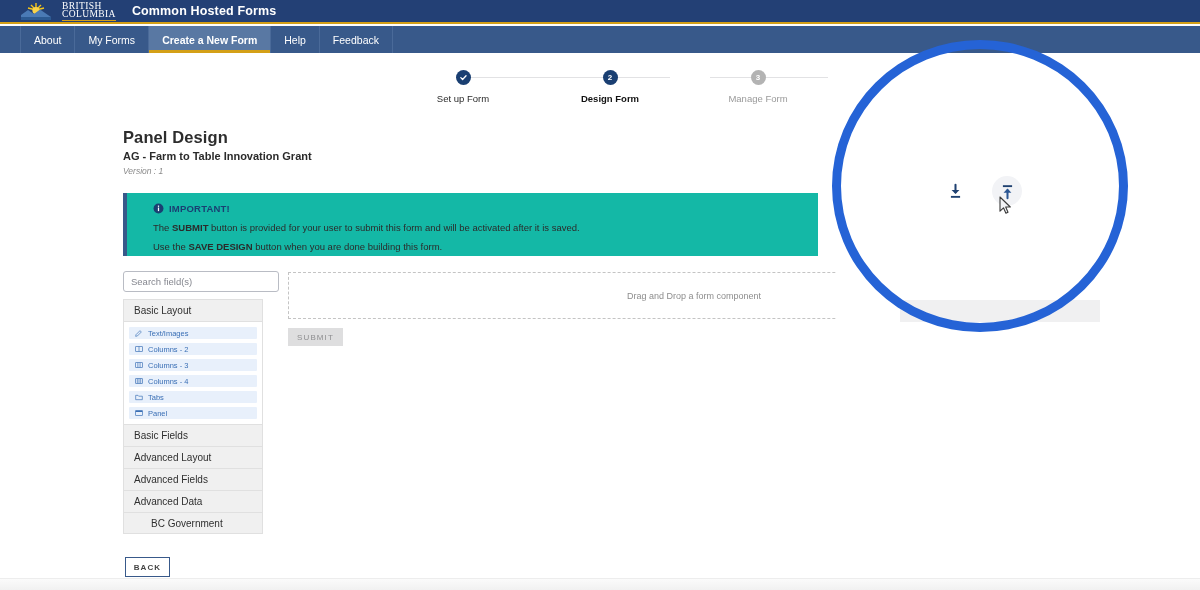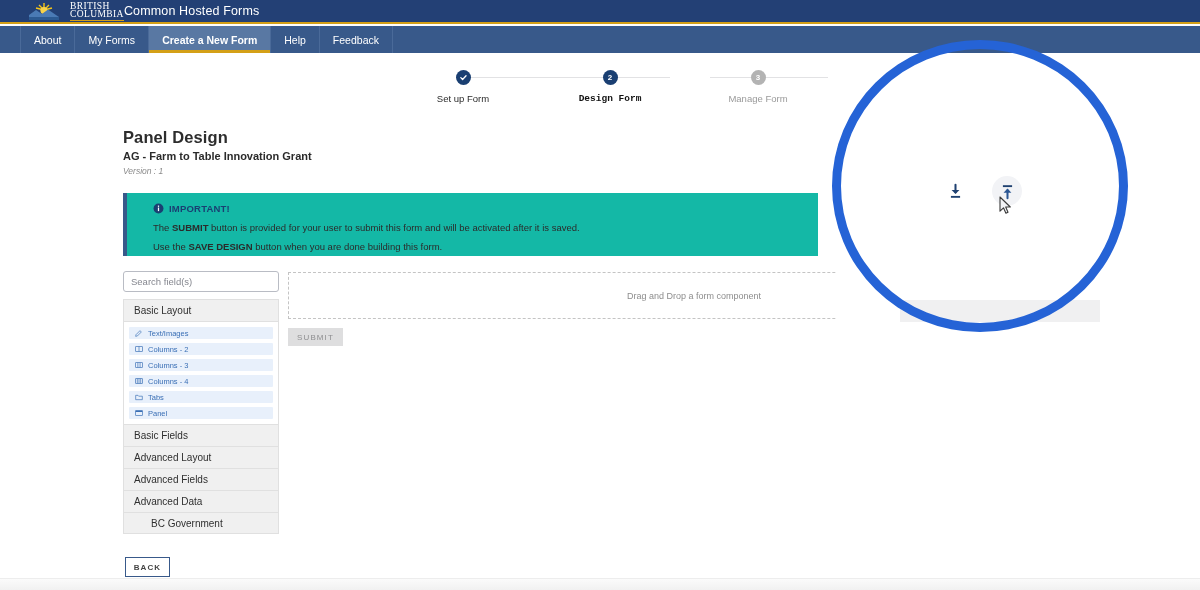--- a/index.html
+++ b/index.html
@@ -11,31 +11,31 @@
   }
   .app { position: relative; width: 1200px; height: 590px; background: #fff; }
 
   
   .header {
     position: absolute; top: 0; left: 0; width: 1200px; height: 24px;
     background: #234075;
     border-bottom: 2px solid #d4a017;
     display: flex; align-items: center;
   }
-  .brand { display: flex; align-items: center; padding-left: 26px; gap: 8px; justify-content: space-between; }
+  .brand { display: flex; align-items: center; padding-left: 18px; gap: 8px; justify-content: space-between; }
   .bc-logo { width: 36px; height: 20px; display: block; }
   .bc-wordmark {
     color: #ffffff; font-family: "Liberation Serif", serif;
     font-size: 9.5px; line-height: 8.5px; letter-spacing: .4px;
     text-align: left; border-bottom: 1px solid #d4a017; padding-bottom: 1px;
   }
   .bc-wordmark span { display: block; }
   .app-title {
-    color: #ffffff; font-size: 12.5px; font-weight: normal;
-    letter-spacing: .15px;
+    color: #ffffff; font-size: 12.5px; font-weight: bold;
+    margin-left: 16px; letter-spacing: .15px;
   }
   .header-right {
     margin-left: auto; display: flex; align-items: center; gap: 7px; padding-right: 8px;
   }
   .hdr-btn {
     border: 1px solid #8fa4c4; color: #ffffff; background: transparent;
     font-size: 8.5px; font-weight: bold; letter-spacing: 1px;
     padding: 3px 10px; border-radius: 2px; cursor: pointer;
     display: flex; align-items: center; gap: 4px; white-space: nowrap;
   }
@@ -83,21 +83,21 @@
     margin: 6px auto 0; display: flex; align-items: center; justify-content: center;
     color: #fff; font-size: 8px; font-weight: bold;
   }
   .step-circle.done { background: #1a3f72; }
   .step-circle.current { background: #1a3f72; }
   .step-circle.todo { background: #b3b3b3; }
   .check-svg { width: 9px; height: 9px; }
   .step-label {
     margin-top: 8px; font-size: 9.5px; color: #2a2a2a;
   }
-  .step-label.current { font-weight: bold; color: #121212; font-family: Liberation Mono, monospace; }
+  .step-label.current { font-weight: bold; color: #121212; }
   .step-label.todo { color: #9a9a9a; }
 
   
   .page-title {
     position: absolute; top: 128px; left: 123px;
     font-size: 16.5px; font-weight: bold; color: #2d2d2d; letter-spacing: .1px;
   }
   .form-name {
     position: absolute; top: 150px; left: 123px;
     font-size: 11px; font-weight: bold; color: #2b2b2b;
@@ -125,21 +125,21 @@
 
   
   .search-box {
     position: absolute; top: 271px; left: 123px; width: 156px; height: 21px;
     border: 1px solid #b9bcc4; border-radius: 3px; background: #fff;
     font-size: 9.5px; color: #6e7079; padding: 0 7px;
     font-family: "Liberation Sans", sans-serif;
   }
   .search-box::placeholder { color: #85878f; }
 
-  .acc { position: absolute; top: 299px; left: 123px; width: 156px; }
+  .acc { position: absolute; top: 299px; left: 123px; width: 140px; }
   .acc-header {
     height: 22px; background: #f0f0f0; border: 1px solid #e0e0e0;
     border-bottom: none; display: flex; align-items: center;
     padding-left: 10px; font-size: 10px; color: #2f2f2f; cursor: pointer;
   }
   .acc-body {
     border: 1px solid #e0e0e0; border-bottom: none; background: #fff;
     padding: 5px 5px 5px 5px;
   }
   .comp-btn {

